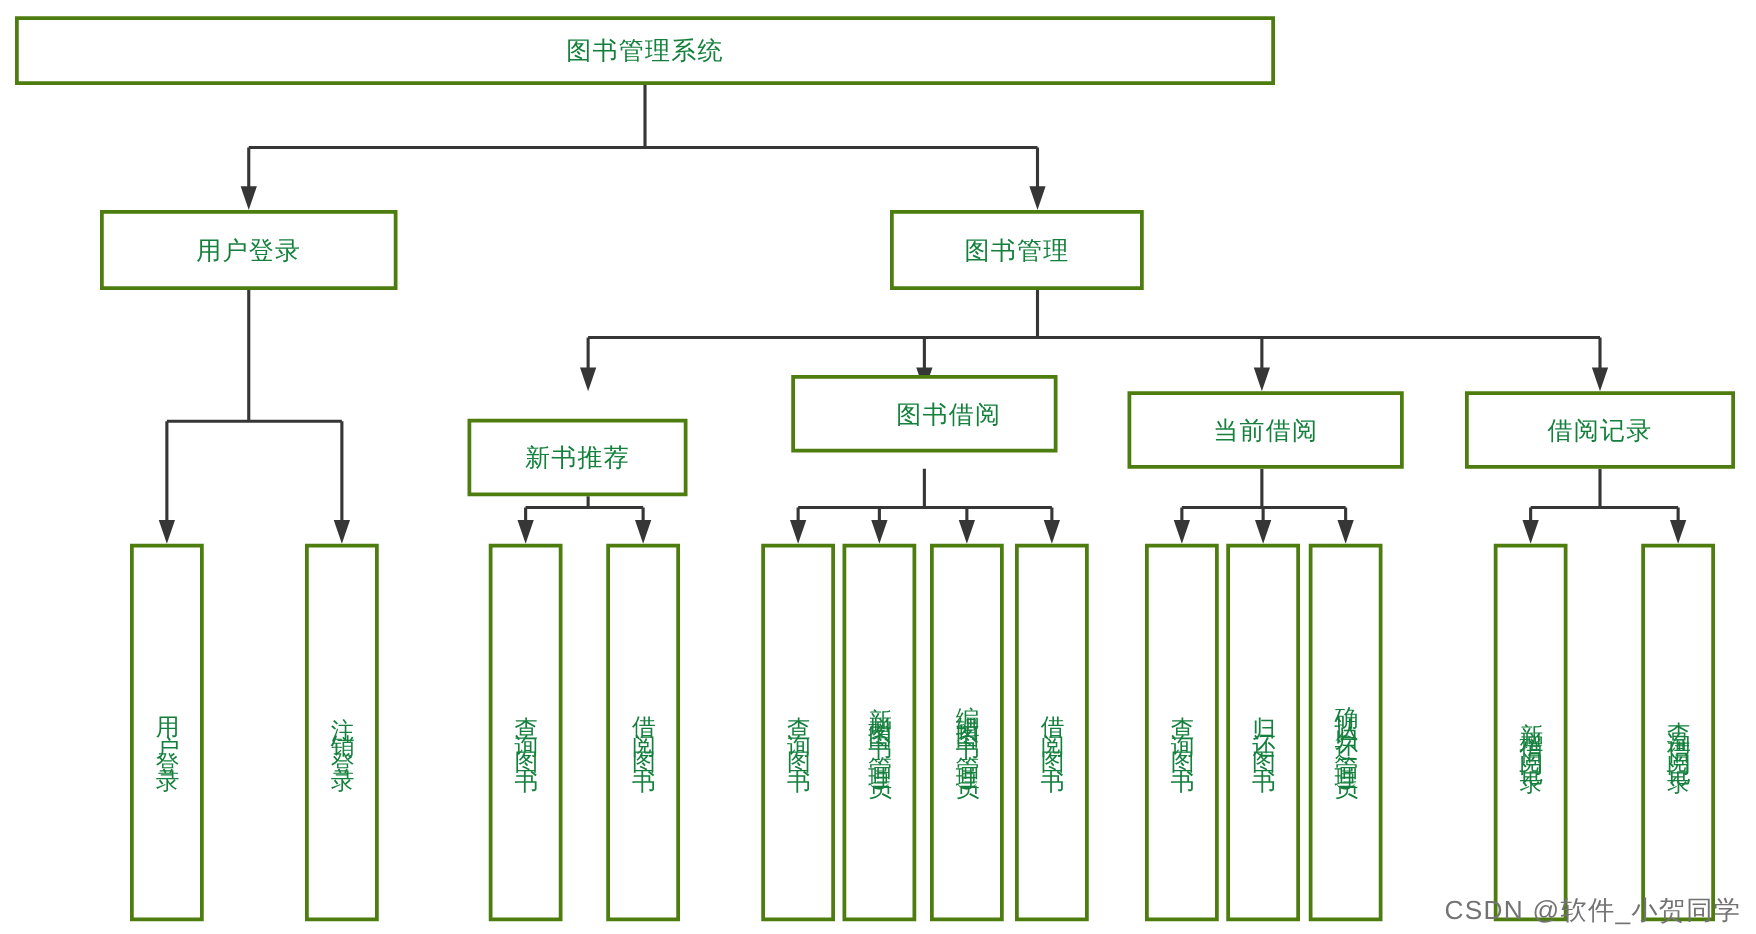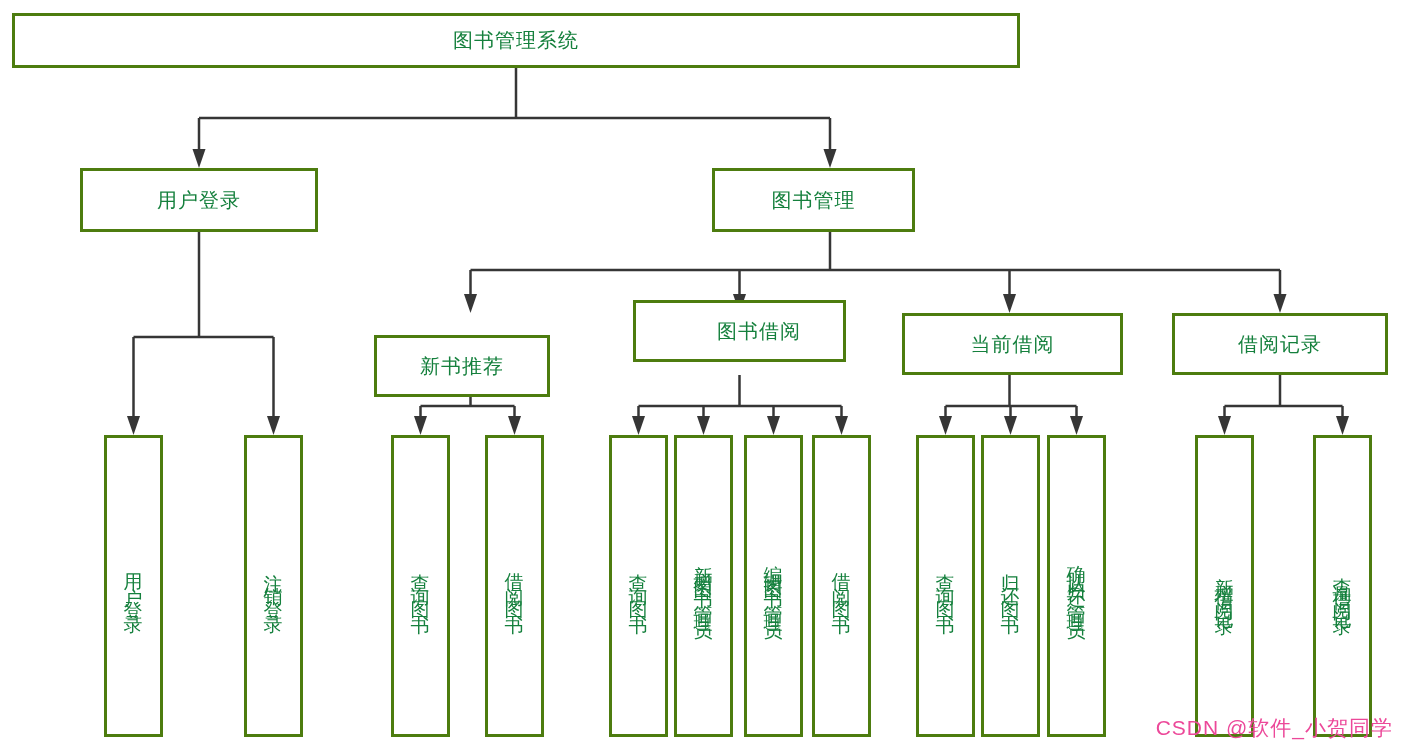--- a/index.html
+++ b/index.html
@@ -61,21 +61,21 @@
   #l-cur-query    { left: 916px; }
   #l-cur-return   { left: 981px; }
   #l-cur-confirm  { left: 1047px; }
   #l-brec-add     { left: 1195px; }
   #l-brec-query   { left: 1313px; }
   #watermark {
     position: absolute;
     right: 12px;
     bottom: 5px;
     font-size: 21px;
-    color: #ec4899;
+    color: #737373;
     letter-spacing: 1px;
     white-space: nowrap;
     text-align: center;
   }
 </style>
 </head>
 <body>
 
 <div id="canvas">
 

